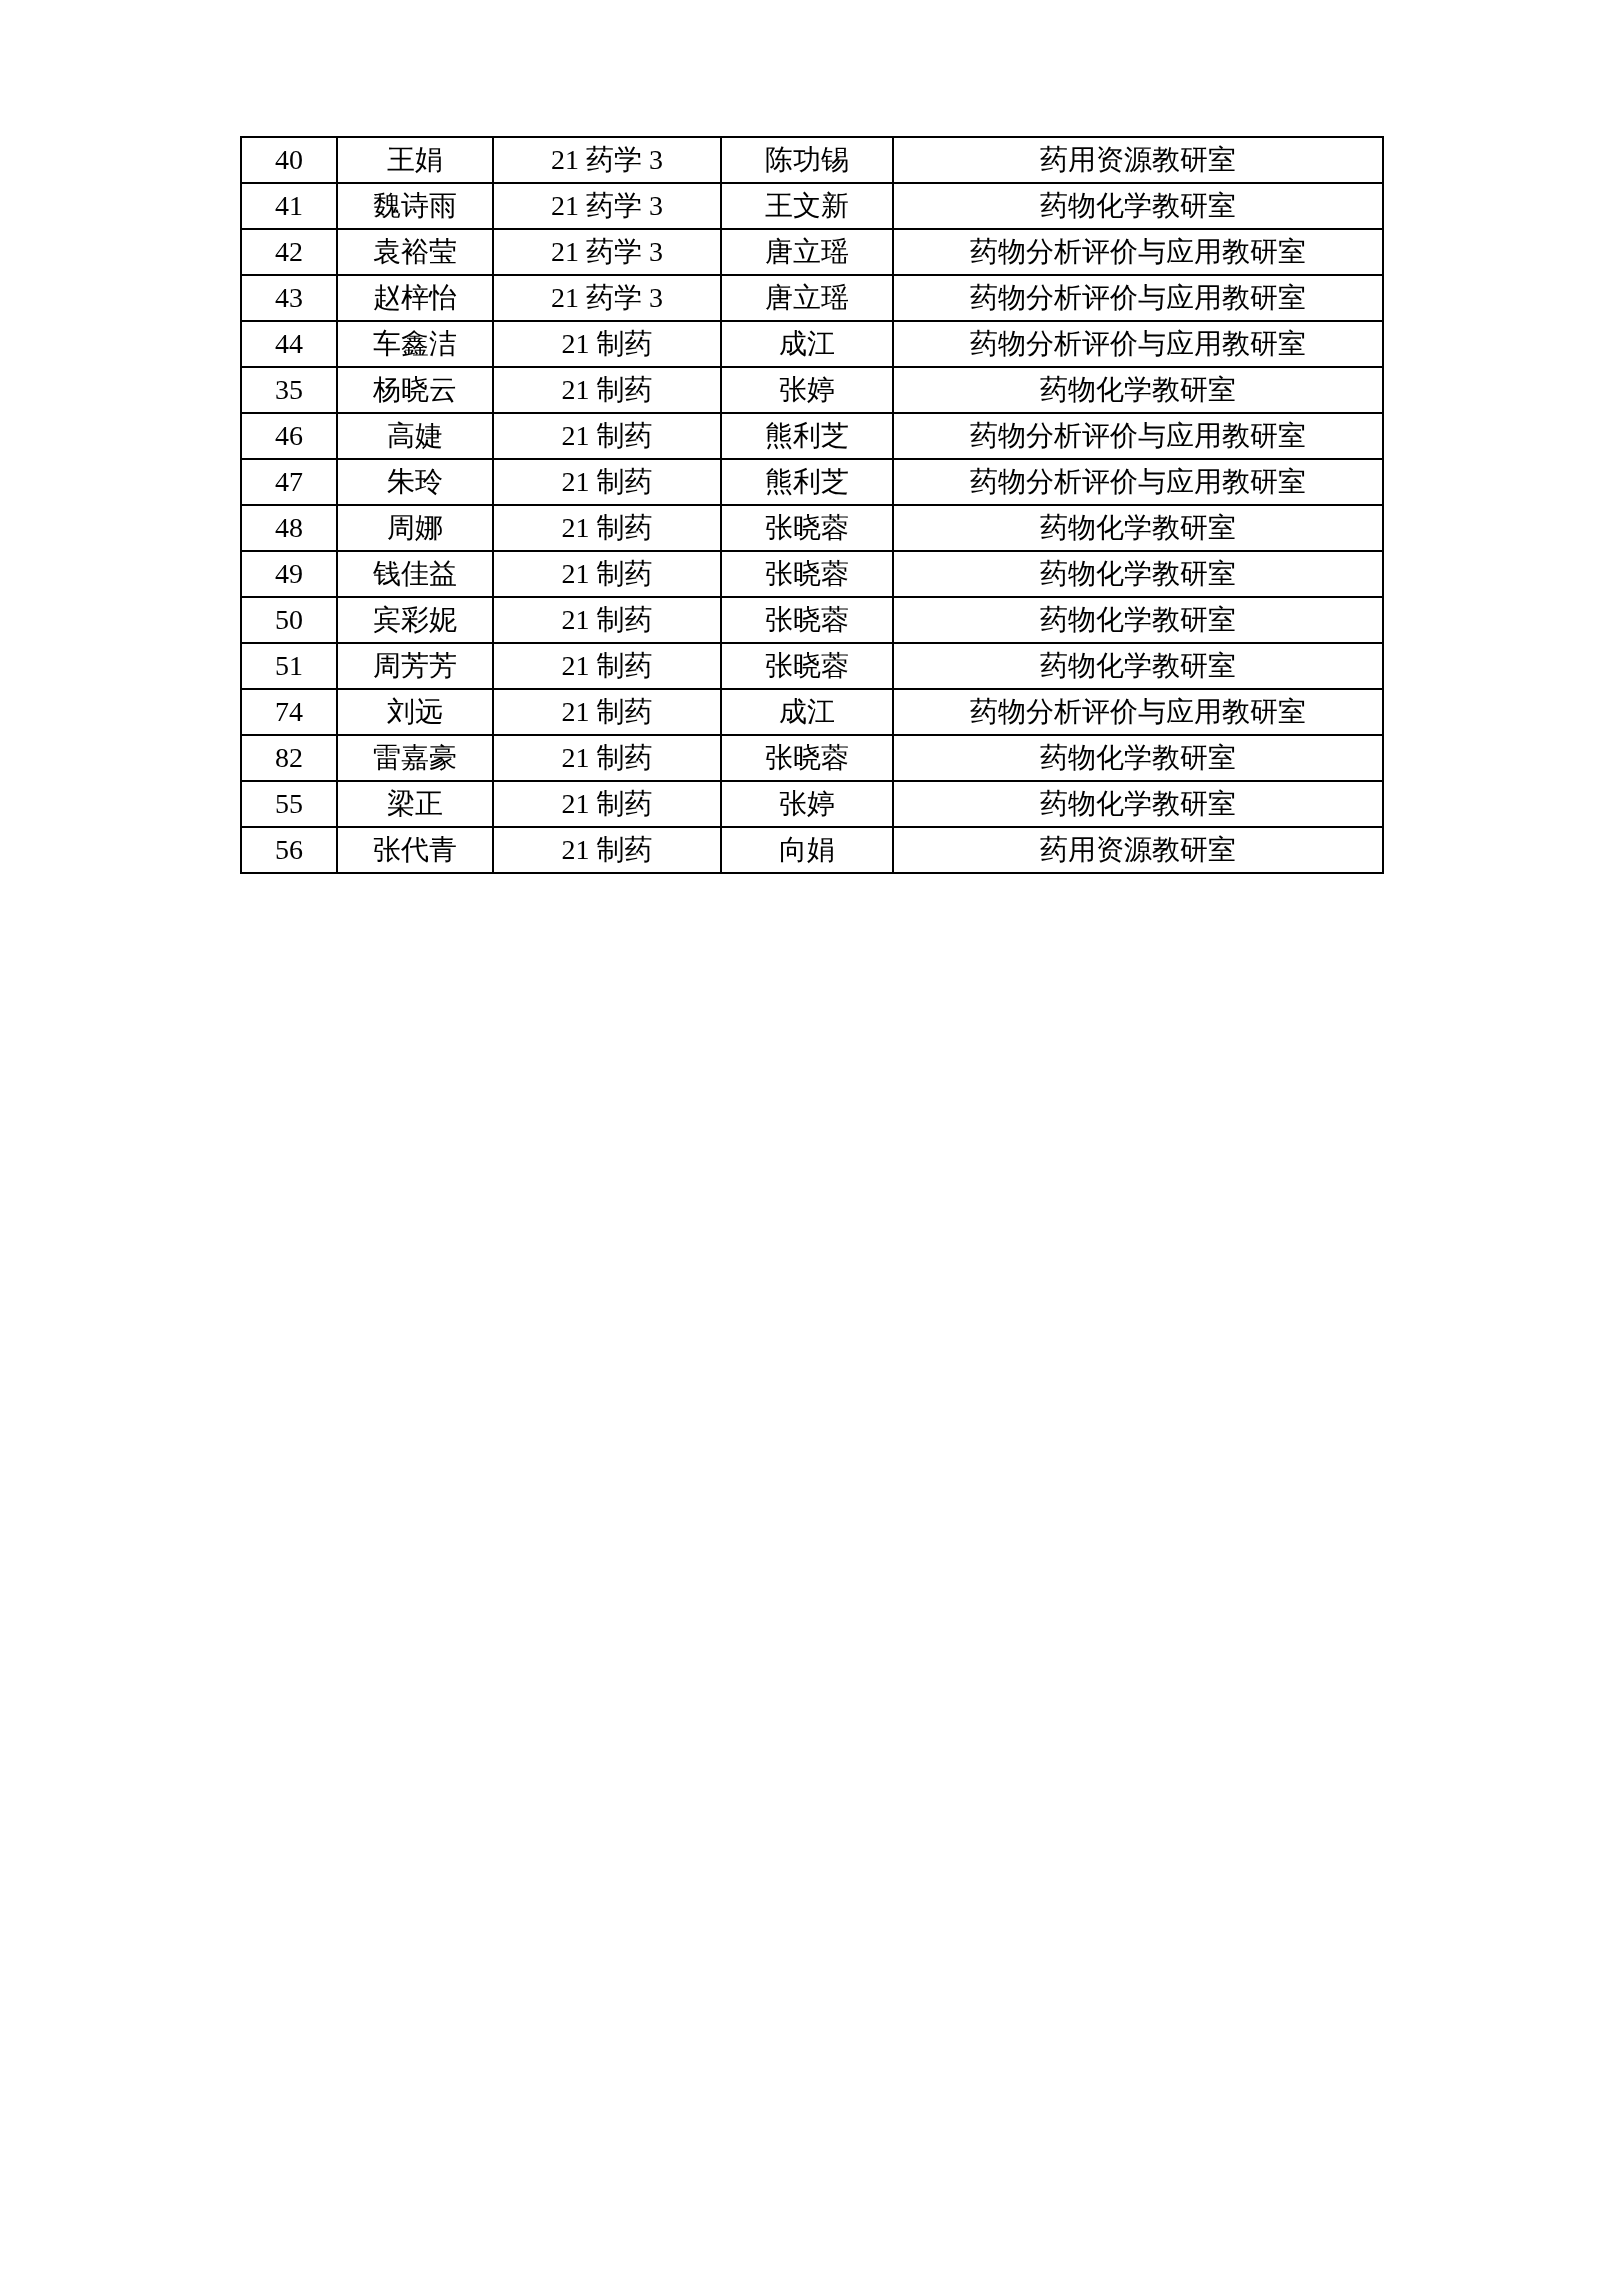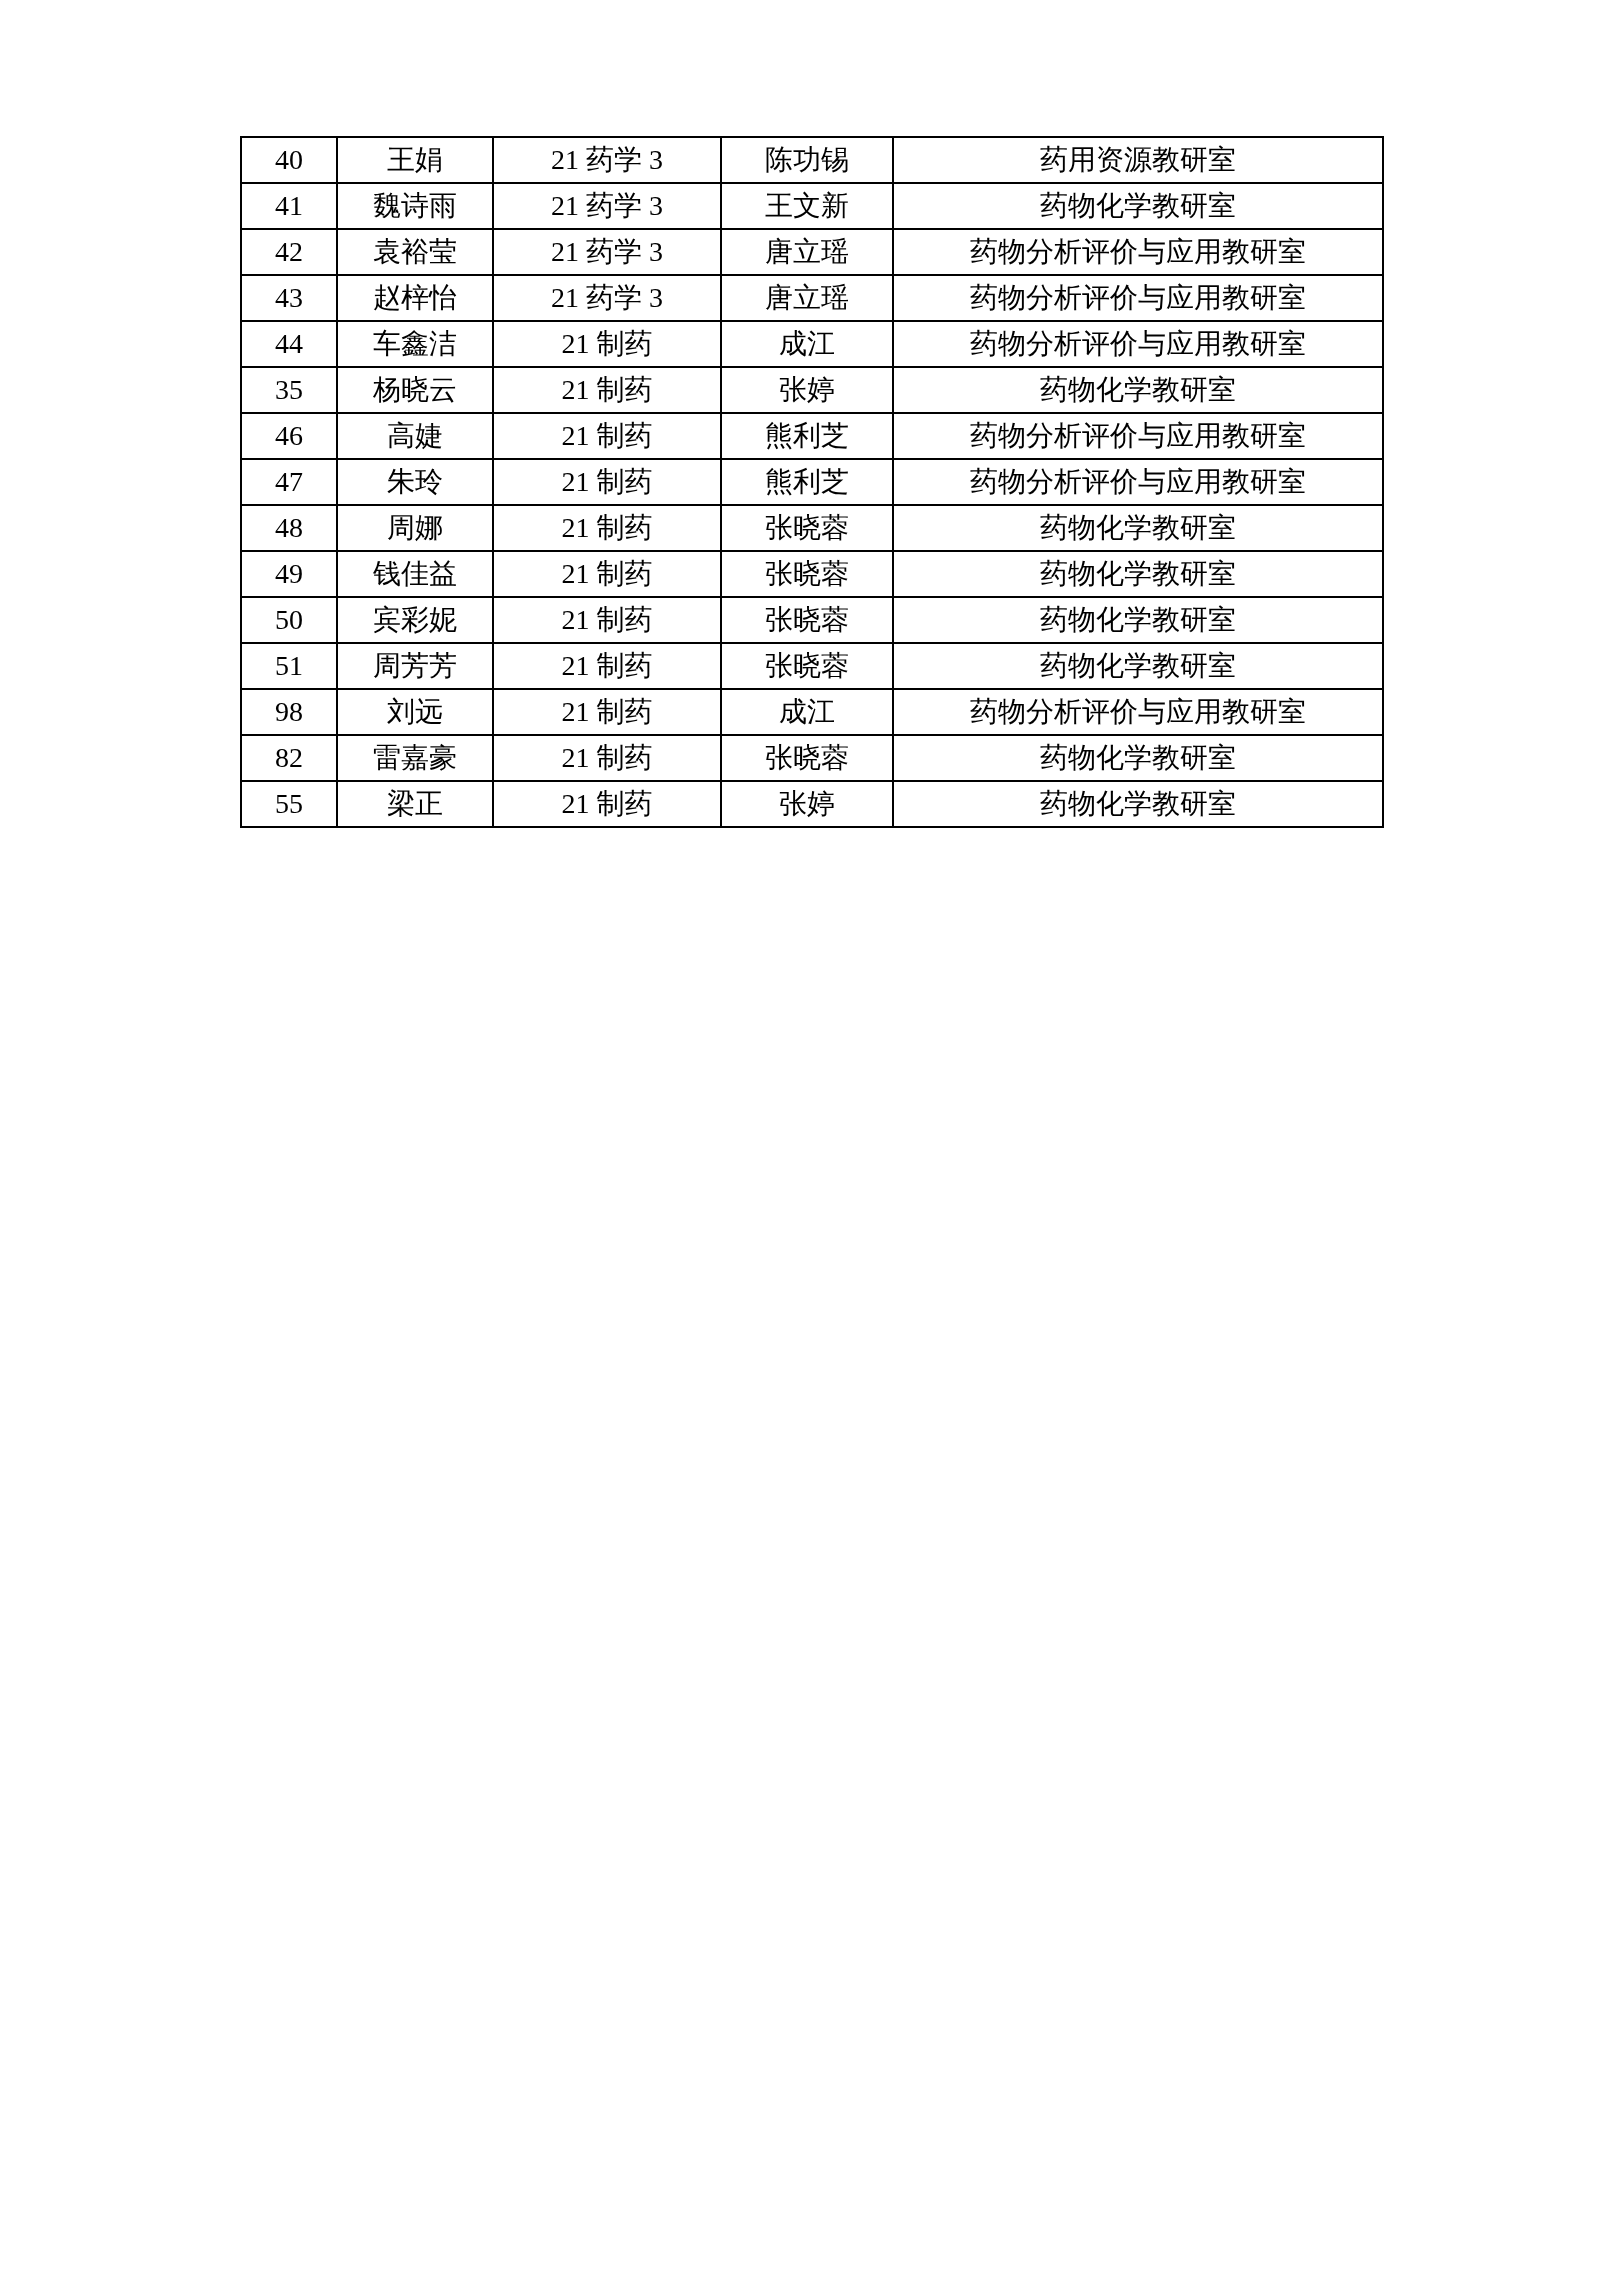--- a/index.html
+++ b/index.html
@@ -135,36 +135,43 @@
           <td>药物化学教研室</td>
         </tr>
         <tr>
           <td>51</td>
           <td>周芳芳</td>
           <td>21 制药</td>
           <td>张晓蓉</td>
           <td>药物化学教研室</td>
         </tr>
         <tr>
-          <td>98</td>
+          <td>74</td>
           <td>刘远</td>
           <td>21 制药</td>
           <td>成江</td>
           <td>药物分析评价与应用教研室</td>
         </tr>
         <tr>
           <td>82</td>
           <td>雷嘉豪</td>
           <td>21 制药</td>
           <td>张晓蓉</td>
           <td>药物化学教研室</td>
         </tr>
         <tr>
           <td>55</td>
           <td>梁正</td>
           <td>21 制药</td>
           <td>张婷</td>
           <td>药物化学教研室</td>
         </tr>
+        <tr>
+          <td>56</td>
+          <td>张代青</td>
+          <td>21 制药</td>
+          <td>向娟</td>
+          <td>药用资源教研室</td>
+        </tr>
       </tbody>
   </table>
 </div>
 
 
 </body></html>

